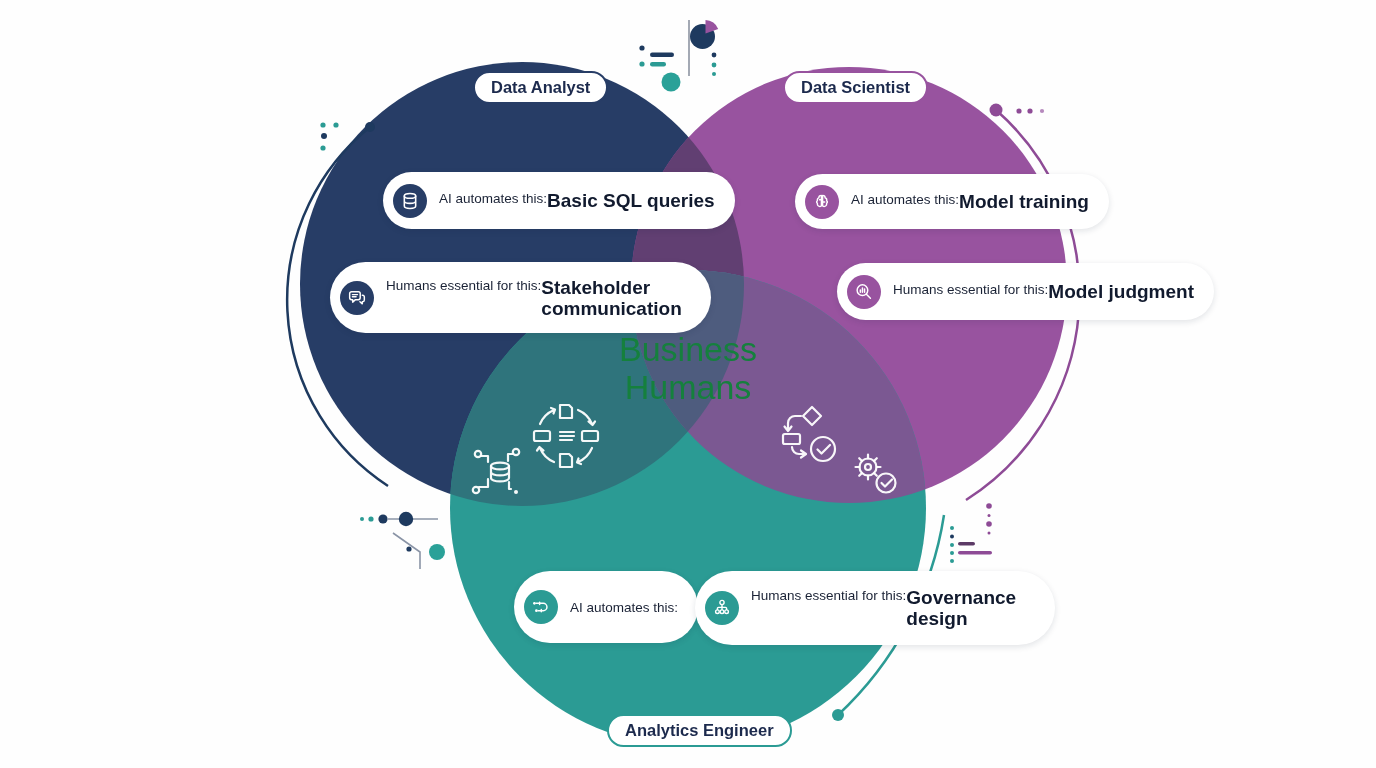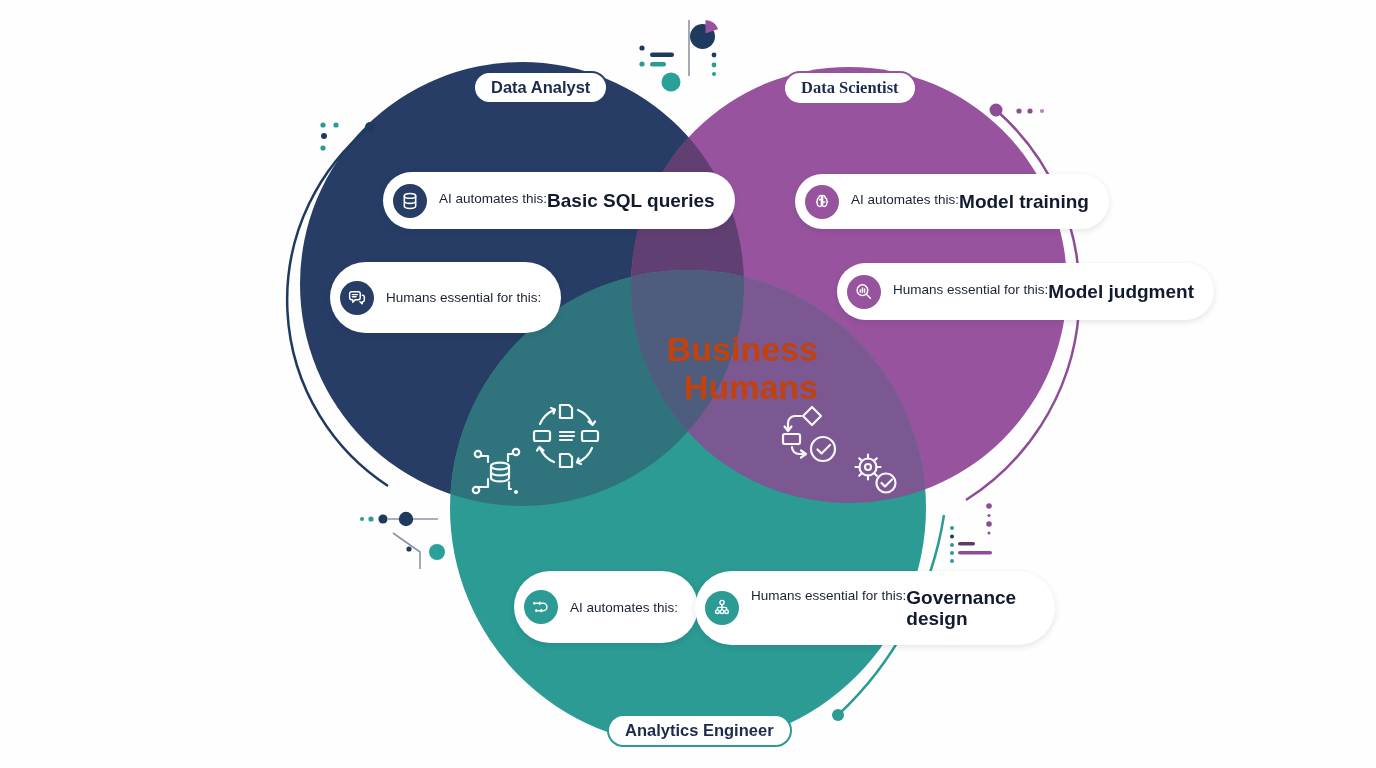--- a/index.html
+++ b/index.html
@@ -4,21 +4,21 @@
 <style>
   html,body{margin:0;padding:0;background:#fff;}
   .stage{position:relative;width:1376px;height:768px;background:#fefefe;overflow:hidden;
          font-family:"Liberation Sans", sans-serif;}
   .base-svg{position:absolute;left:0;top:0;}
 
   
   .name-pill{position:absolute;background:#fff;border-radius:18px;padding:5px 16px;
              font-size:16.5px;font-weight:700;color:#1c2a4d;white-space:nowrap;z-index:3;}
   .name-pill.analyst{border:2px solid #273d66;left:473px;top:71px;}
-  .name-pill.scientist{border:2px solid #98539f;left:783px;top:71px;font-family:Liberation Serif, serif;}
+  .name-pill.scientist{border:2px solid #98539f;left:783px;top:71px;}
   .name-pill.engineer{border:2px solid #2b9b94;left:607px;top:714px;}
 
   
   .feature-pill{position:absolute;display:inline-flex;align-items:center;background:#fff;
                 border-radius:40px;padding:0 20px 0 10px;gap:12px;z-index:3;
                 box-shadow:0 2px 6px rgba(20,30,60,0.12);}
   .icon-circle{width:34px;height:34px;border-radius:50%;flex-shrink:0;display:flex;
                align-items:center;justify-content:center;}
   .icon-circle.navy{background:#273d66;}
   .icon-circle.purple{background:#98539f;}
@@ -30,22 +30,22 @@
   .w150{max-width:150px;} .w105{max-width:105px;} .w135{max-width:135px;}
 
   .p-ai-analyst{left:383px;top:172px;height:57px;}
   .p-human-analyst{left:330px;top:262px;height:71px;}
   .p-ai-scientist{left:795px;top:174px;height:55px;}
   .p-human-scientist{left:837px;top:263px;height:57px;}
   .p-ai-engineer{left:514px;top:571px;height:72px;}
   .p-human-engineer{left:695px;top:571px;height:74px;padding-right:14px;}
 
   
-  .center-label{position:absolute;left:558px;top:330px;width:260px;text-align:right;
-                color:#c2410c;font-size:34px;font-weight:700;line-height:38px;z-index:2;}
+  .center-label{position:absolute;left:558px;top:330px;width:260px;text-align:center;
+                color:#15803d;font-size:34px;font-weight:400;line-height:38px;z-index:2;}
 </style>
 </head>
 <body>
 
 <div class="stage">
 
   <svg class="base-svg" width="1376" height="768" viewBox="0 0 1376 768">
     <defs>
       <clipPath id="clipA">
           <circle cx="522" cy="284" r="222"></circle>
@@ -217,20 +217,21 @@
   <div class="feature-pill p-human-analyst">
     <span class="icon-circle navy">
       <svg width="22" height="22" viewBox="0 0 24 24" fill="none" stroke="#fff" stroke-width="1.6" stroke-linecap="round" stroke-linejoin="round">
         <path d="M4 7.2 a2 2 0 0 1 2 -2 h7.5 a2 2 0 0 1 2 2 v4.6 a2 2 0 0 1 -2 2 h-3.2 l-3 2.7 v-2.7 H6 a2 2 0 0 1 -2 -2 z"></path>
         <path d="M7 8.3 h5.5 M7 10.7 h4"></path>
         <path d="M17.8 9 h.4 a1.8 1.8 0 0 1 1.8 1.8 v3.4 a1.8 1.8 0 0 1 -1.8 1.8 h-.4 v2.4 l-2.6 -2.4"></path>
       </svg>
     </span>
     <div class="pill-text">
       <div class="pill-prefix">Humans essential for this:</div>
+      <div class="pill-label w150">Stakeholder communication</div>
     </div>
   </div>
 
   <div class="feature-pill p-ai-scientist">
     <span class="icon-circle purple">
       <svg width="22" height="22" viewBox="0 0 24 24" fill="none" stroke="#fff" stroke-width="1.5" stroke-linecap="round" stroke-linejoin="round">
         <path d="M11.3 4.8 c-1.6 0 -2.8 1.2 -2.8 2.7 c-1.2 .4 -1.9 1.7 -1.5 2.9 c-.9 .9 -.9 2.4 0 3.3 c-.3 1.7 1 3.2 2.7 3.2 c.6 0 1.1 -.2 1.6 -.5 z"></path>
         <path d="M12.7 4.8 c1.6 0 2.8 1.2 2.8 2.7 c1.2 .4 1.9 1.7 1.5 2.9 c.9 .9 .9 2.4 0 3.3 c.3 1.7 -1 3.2 -2.7 3.2 c-.6 0 -1.1 -.2 -1.6 -.5 z"></path>
         <path d="M9.2 9.5 h1.6 M13.2 12 h1.8"></path>
       </svg>

